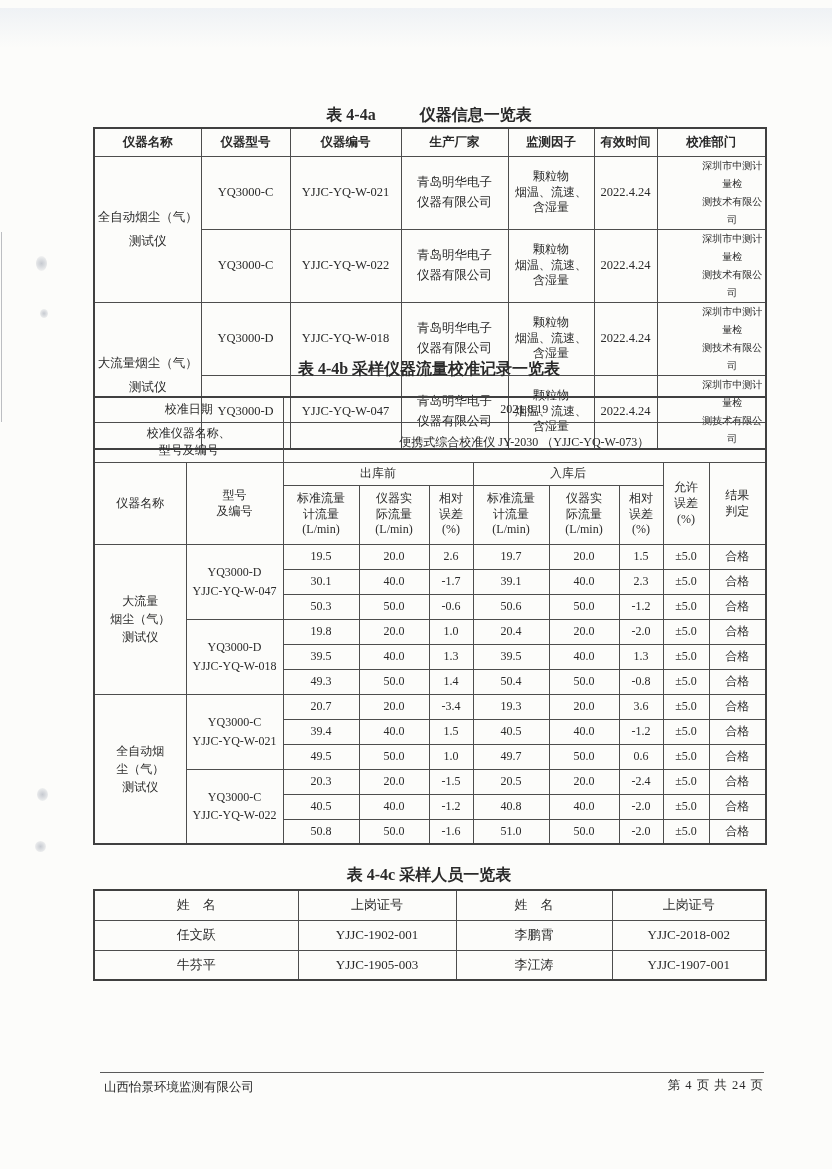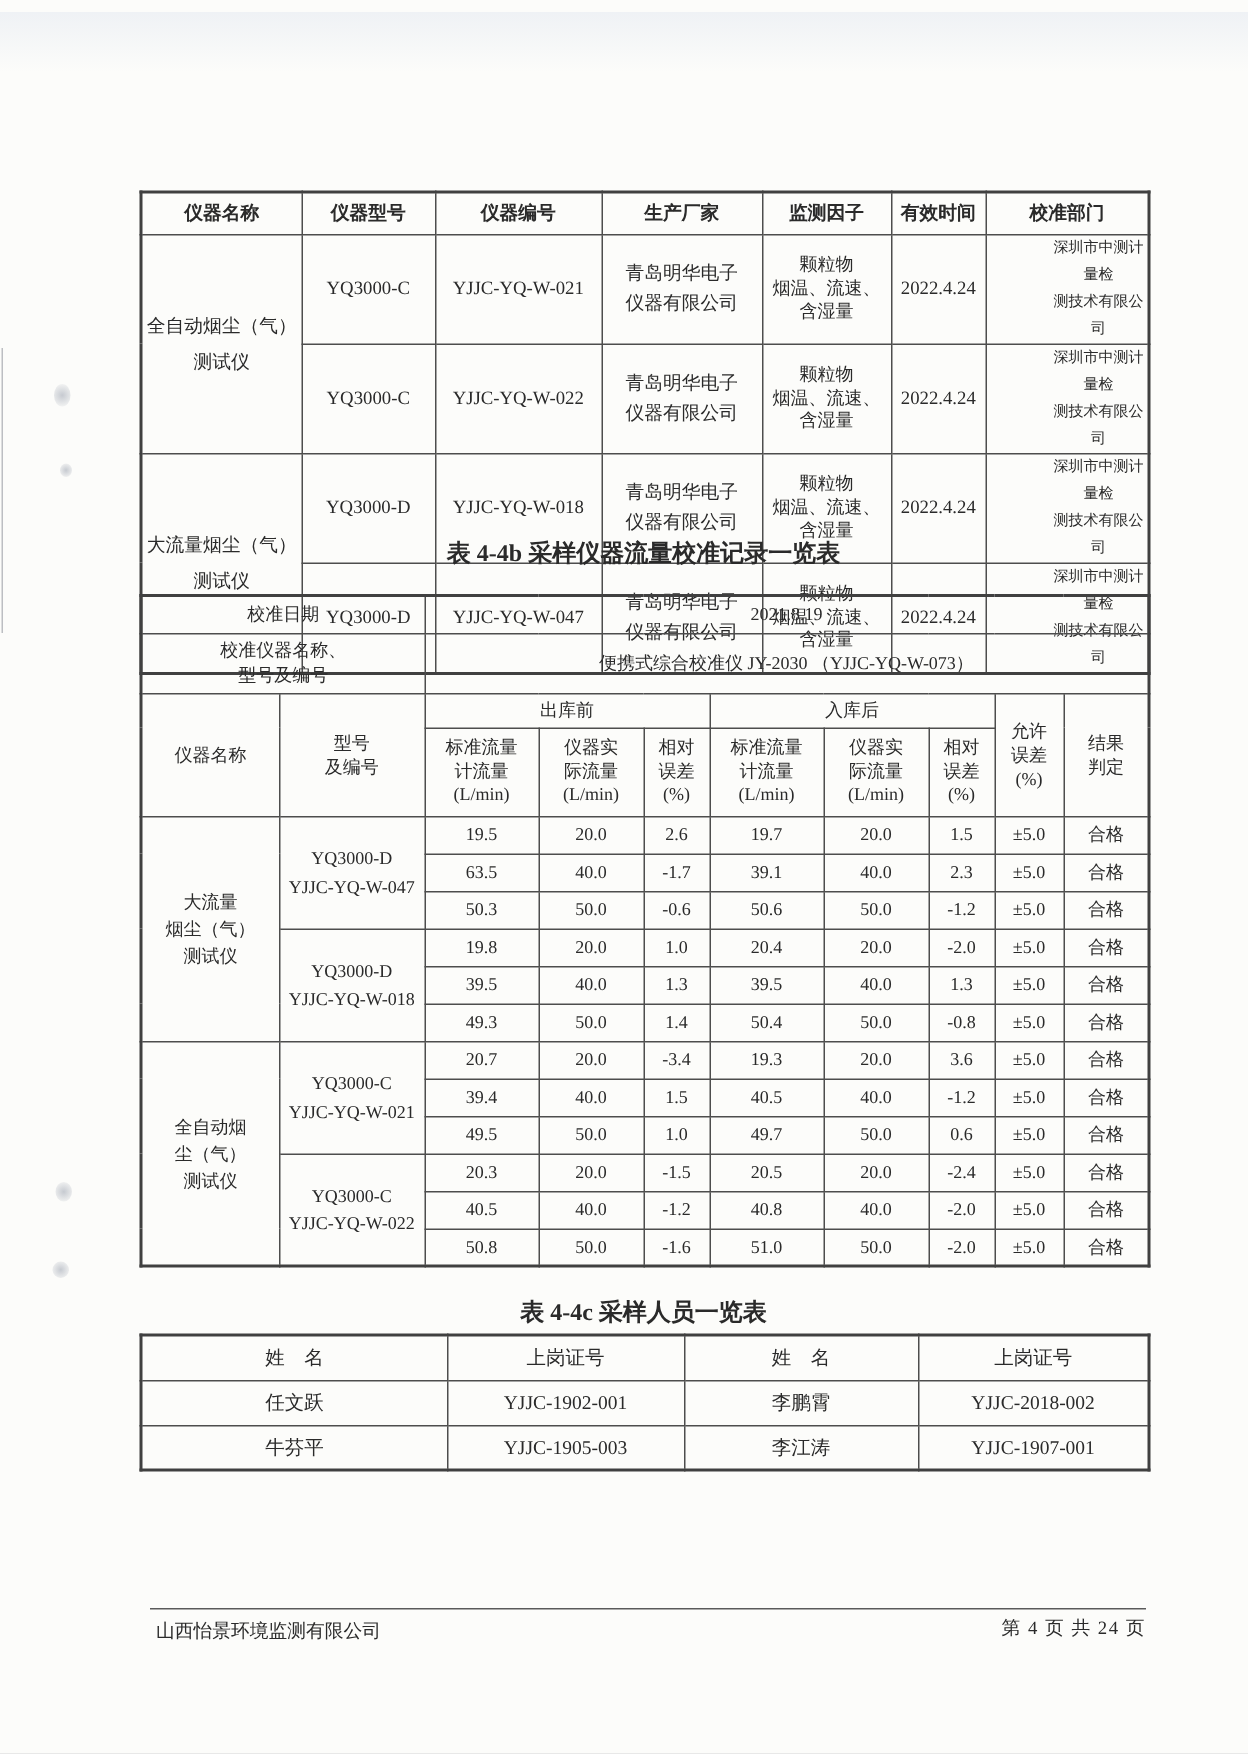--- a/index.html
+++ b/index.html
@@ -68,20 +68,21 @@
 
 <div class="page">
 
   <div class="scan-tint"></div>
   <div class="scan-edge"></div>
   <div class="smudge sm1"></div>
   <div class="smudge sm2"></div>
   <div class="smudge sm3"></div>
   <div class="smudge sm4"></div>
 
+  <div id="title-a" class="doc-title"><span>表 4-4a</span><span class="title-gap">仪器信息一览表</span></div>
 
   <table id="table-a">
     <colgroup>
       <col style="width:107px">
         <col style="width:89px">
         <col style="width:111px">
       <col style="width:107px">
         <col style="width:86px">
         <col style="width:63px">
         <col style="width:109px">
@@ -218,21 +219,21 @@
       <td>19.5</td>
       <td>20.0</td>
       <td>2.6</td>
       <td>19.7</td>
       <td>20.0</td>
       <td>1.5</td>
       <td>±5.0</td>
       <td>合格</td>
     </tr>
     <tr class="tb-dr">
-      <td>63.5</td>
+      <td>30.1</td>
       <td>40.0</td>
       <td>-1.7</td>
       <td>39.1</td>
       <td>40.0</td>
       <td>2.3</td>
       <td>±5.0</td>
       <td>合格</td>
     </tr>
     <tr class="tb-dr">
       <td>50.3</td>

